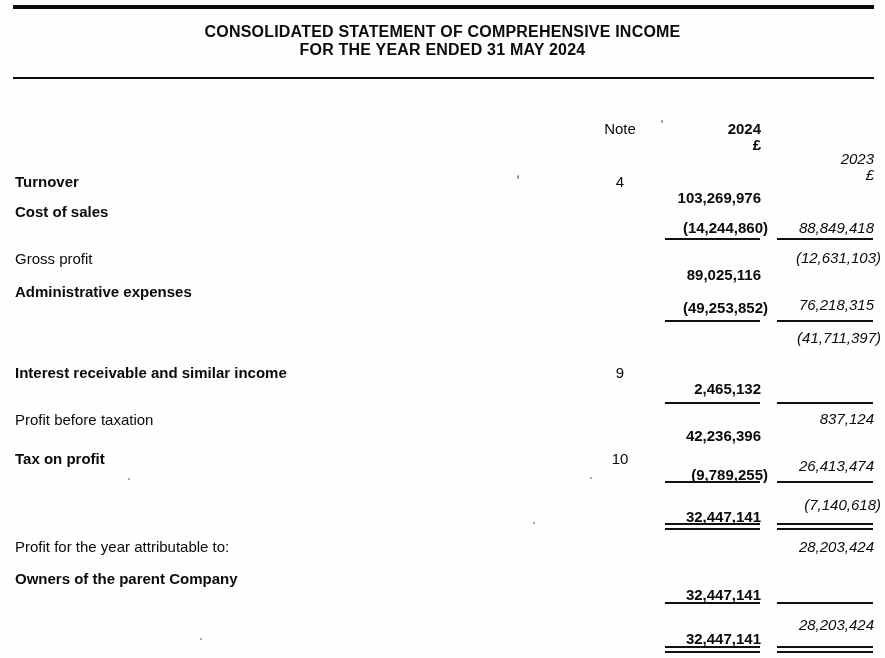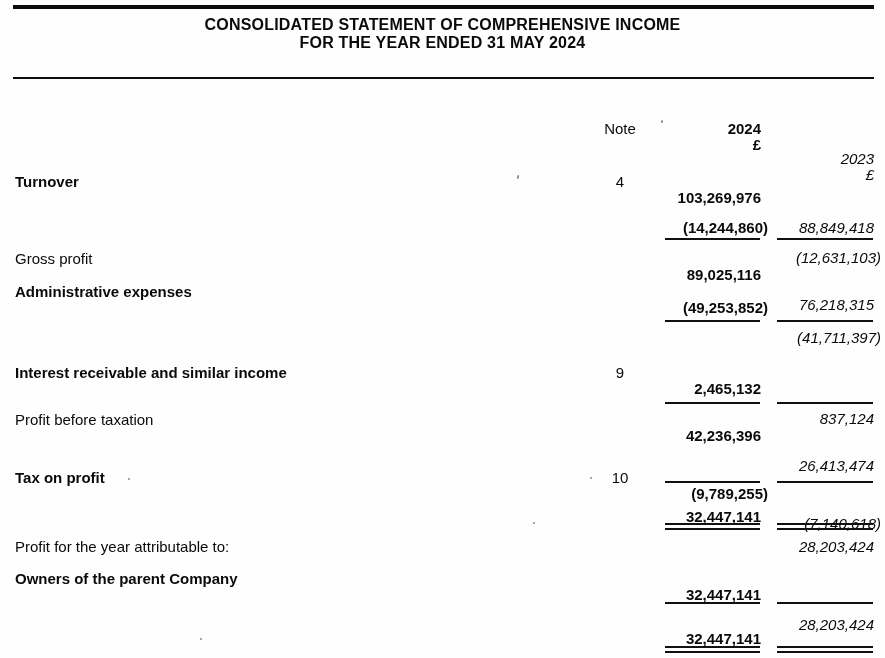--- a/index.html
+++ b/index.html
@@ -10,21 +10,21 @@
     font-family:"Liberation Sans", sans-serif;
     color:#0a0a0a;
     overflow:hidden;
   }
   
   .pagerule{position:absolute;left:13px;width:861px;background:#0d0d0d;}
   .pagerule.thick{top:5px;height:4px;}
   .pagerule.thin{top:77px;height:2px;}
 
   
-  .title{position:absolute;top:16px;left:0;width:885px;text-align:center;
+  .title{position:absolute;top:23px;left:0;width:885px;text-align:center;
          font-weight:bold;font-size:16px;line-height:18px;letter-spacing:.2px;}
 
   
   .cell{position:absolute;font-size:15px;line-height:16px;white-space:nowrap;}
   .c-label{left:15px;width:570px;text-align:left;font-weight:bold;}
   .c-note{left:590px;width:60px;text-align:center;}
   .c-v24{left:648px;width:113px;text-align:right;font-weight:bold;margin-top:16px;}
   .c-v23{left:778px;width:96px;text-align:right;font-style:italic;margin-top:46px;}
   .bold{font-weight:normal;}
   .neg{transform:translateX(7px);} 
@@ -62,20 +62,21 @@
   <div class="cell c-v23" style="top:121px">£</div>
 
   <div class="row" style="top:174px">
     <div class="cell c-label">Turnover</div>
     <div class="cell c-note">4</div>
     <div class="cell c-v24">103,269,976</div>
     <div class="cell c-v23">88,849,418</div>
   </div>
 
   <div class="row" style="top:204px">
+    <div class="cell c-label">Cost of sales</div>
     <div class="cell c-v24 neg">(14,244,860)</div>
     <div class="cell c-v23 neg">(12,631,103)</div>
   </div>
 
   <div class="rule r24" style="top:238px"></div>
   <div class="rule r23" style="top:238px"></div>
 
   <div class="row" style="top:251px">
     <div class="cell c-label bold">Gross profit</div>
     <div class="cell c-v24">89,025,116</div>
@@ -101,21 +102,21 @@
 
   <div class="rule r24" style="top:402px"></div>
   <div class="rule r23" style="top:402px"></div>
 
   <div class="row" style="top:412px">
     <div class="cell c-label bold">Profit before taxation</div>
     <div class="cell c-v24">42,236,396</div>
     <div class="cell c-v23">26,413,474</div>
   </div>
 
-  <div class="row" style="top:470px">
+  <div class="row" style="top:451px">
     <div class="cell c-label">Tax on profit</div>
     <div class="cell c-note">10</div>
     <div class="cell c-v24 neg">(9,789,255)</div>
     <div class="cell c-v23 neg">(7,140,618)</div>
   </div>
 
   <div class="rule r24" style="top:481px"></div>
   <div class="rule r23" style="top:481px"></div>
 
   <div class="row" style="top:493px">

